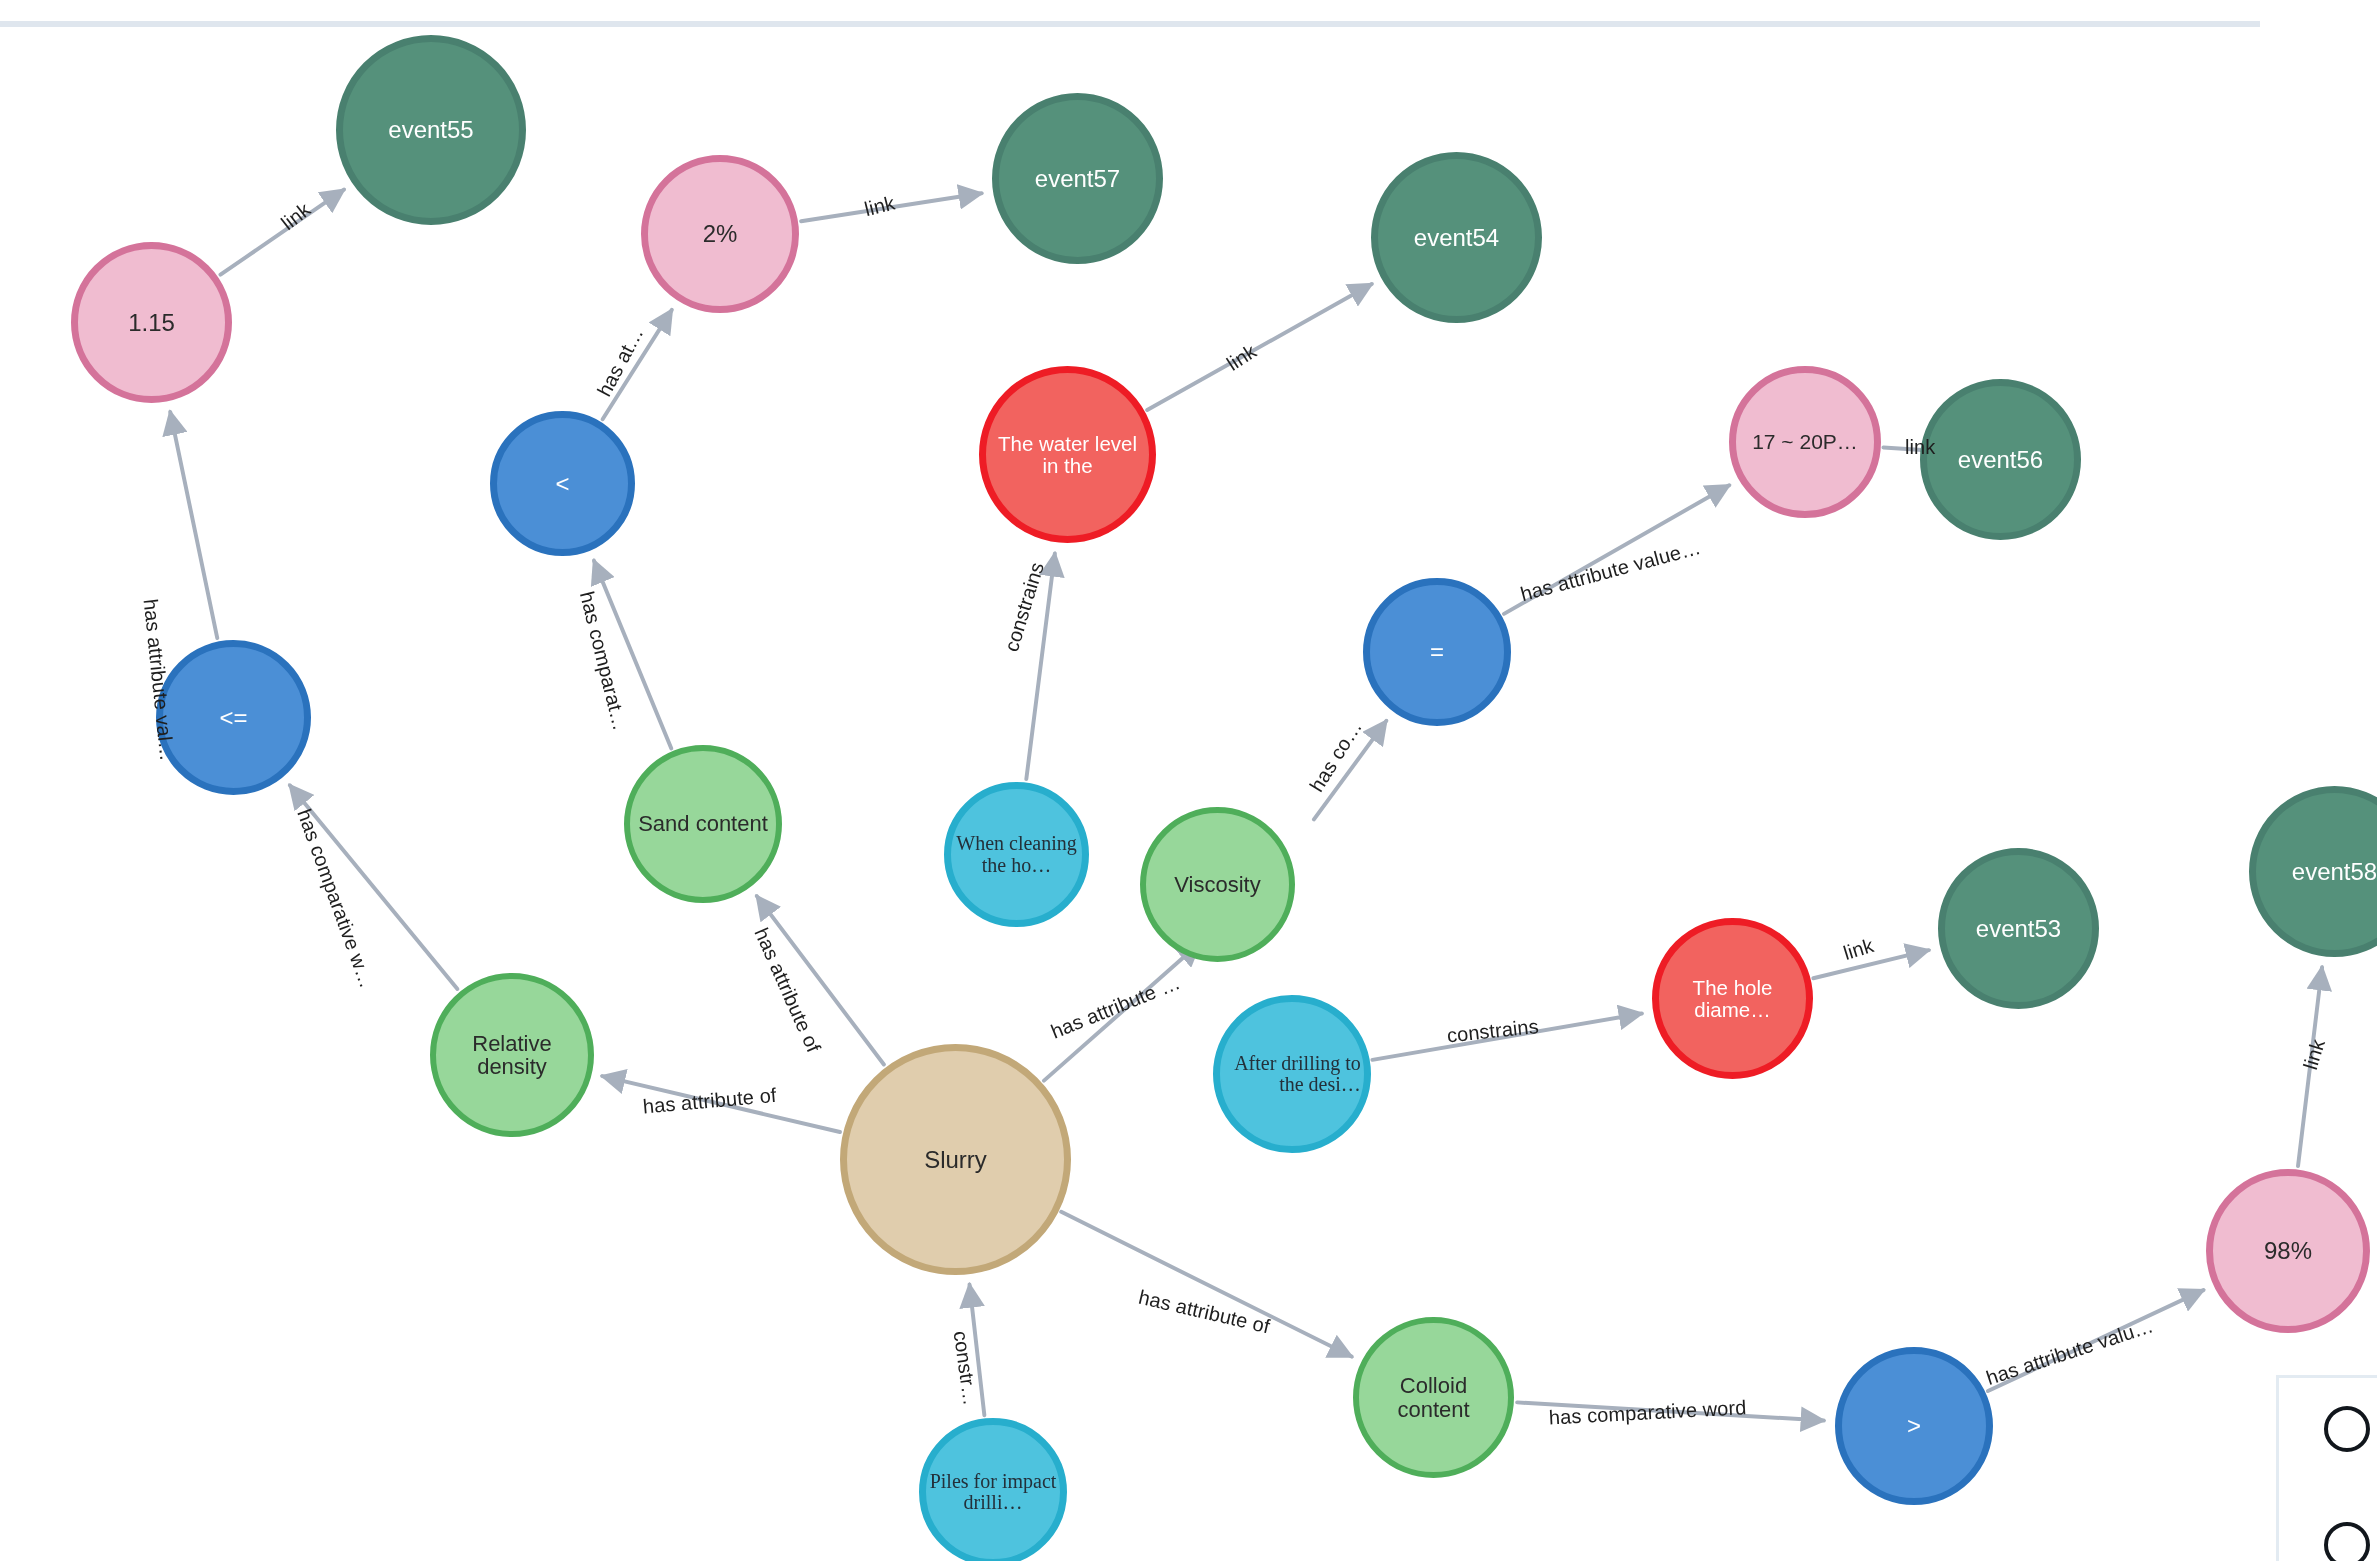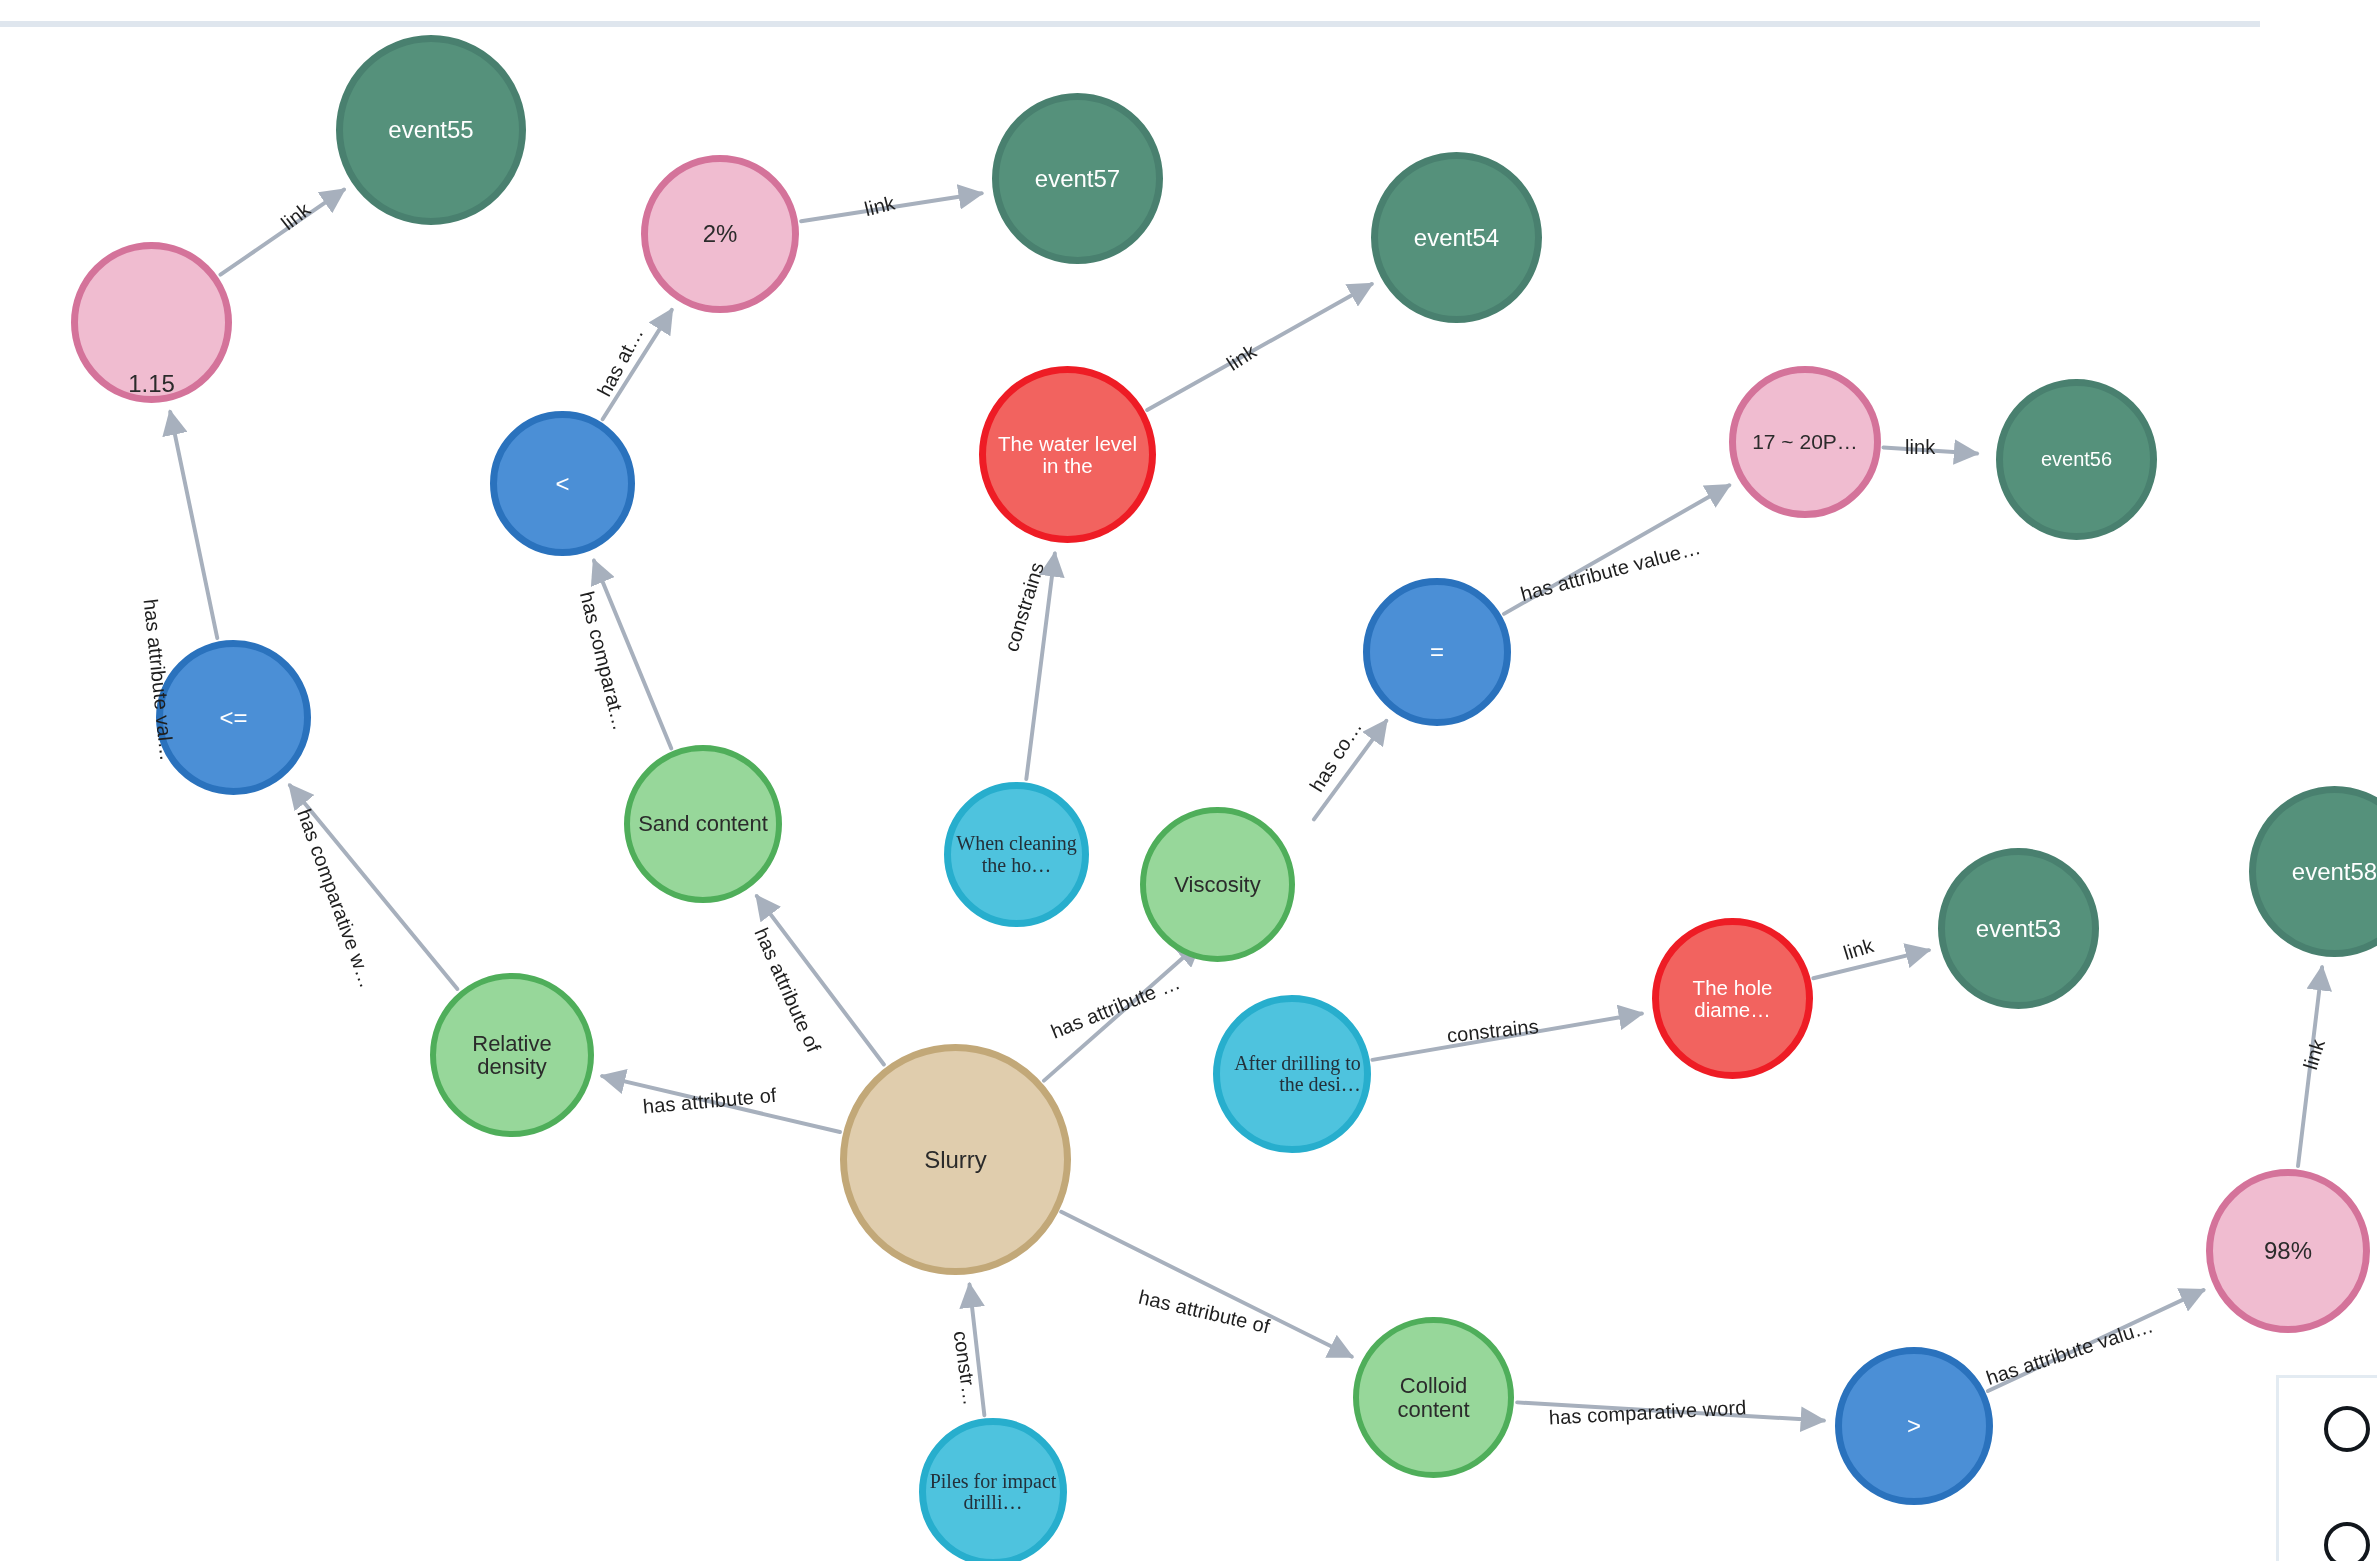--- a/index.html
+++ b/index.html
@@ -123,30 +123,30 @@
   <div id="nodes-layer">
       <div class="node n-event" style="left: 336px; top: 35px; width: 190px; height: 190px; font-size: 24px;">
         <span class="lbl">event55</span>
       </div>
       <div class="node n-event" style="left: 992px; top: 93px; width: 171px; height: 171px; font-size: 24px;">
         <span class="lbl">event57</span>
       </div>
       <div class="node n-event" style="left: 1371px; top: 152px; width: 171px; height: 171px; font-size: 24px;">
         <span class="lbl">event54</span>
       </div>
-      <div class="node n-event" style="left: 1996px; top: 379px; width: 161px; height: 161px; font-size: 20px;">
+      <div class="node n-event" style="left: 1920px; top: 379px; width: 161px; height: 161px; font-size: 24px;">
         <span class="lbl">event56</span>
       </div>
       <div class="node n-event" style="left: 1938px; top: 848px; width: 161px; height: 161px; font-size: 24px;">
         <span class="lbl">event53</span>
       </div>
       <div class="node n-event" style="left: 2249px; top: 786px; width: 171px; height: 171px; font-size: 24px;">
         <span class="lbl">event58</span>
       </div>
-      <div class="node n-value" style="left: 71px; top: 242px; width: 161px; height: 161px; font-size: 24px; align-items: flex-end;">
+      <div class="node n-value" style="left: 71px; top: 242px; width: 161px; height: 161px; font-size: 24px;">
         <span class="lbl">1.15</span>
       </div>
       <div class="node n-value" style="left: 641px; top: 155px; width: 158px; height: 158px; font-size: 24px;">
         <span class="lbl">2%</span>
       </div>
       <div class="node n-value" style="left: 1729px; top: 366px; width: 152px; height: 152px; font-size: 21px;">
         <span class="lbl">17 ~ 20P…</span>
       </div>
       <div class="node n-value" style="left: 2206px; top: 1169px; width: 164px; height: 164px; font-size: 24px;">
         <span class="lbl">98%</span>

